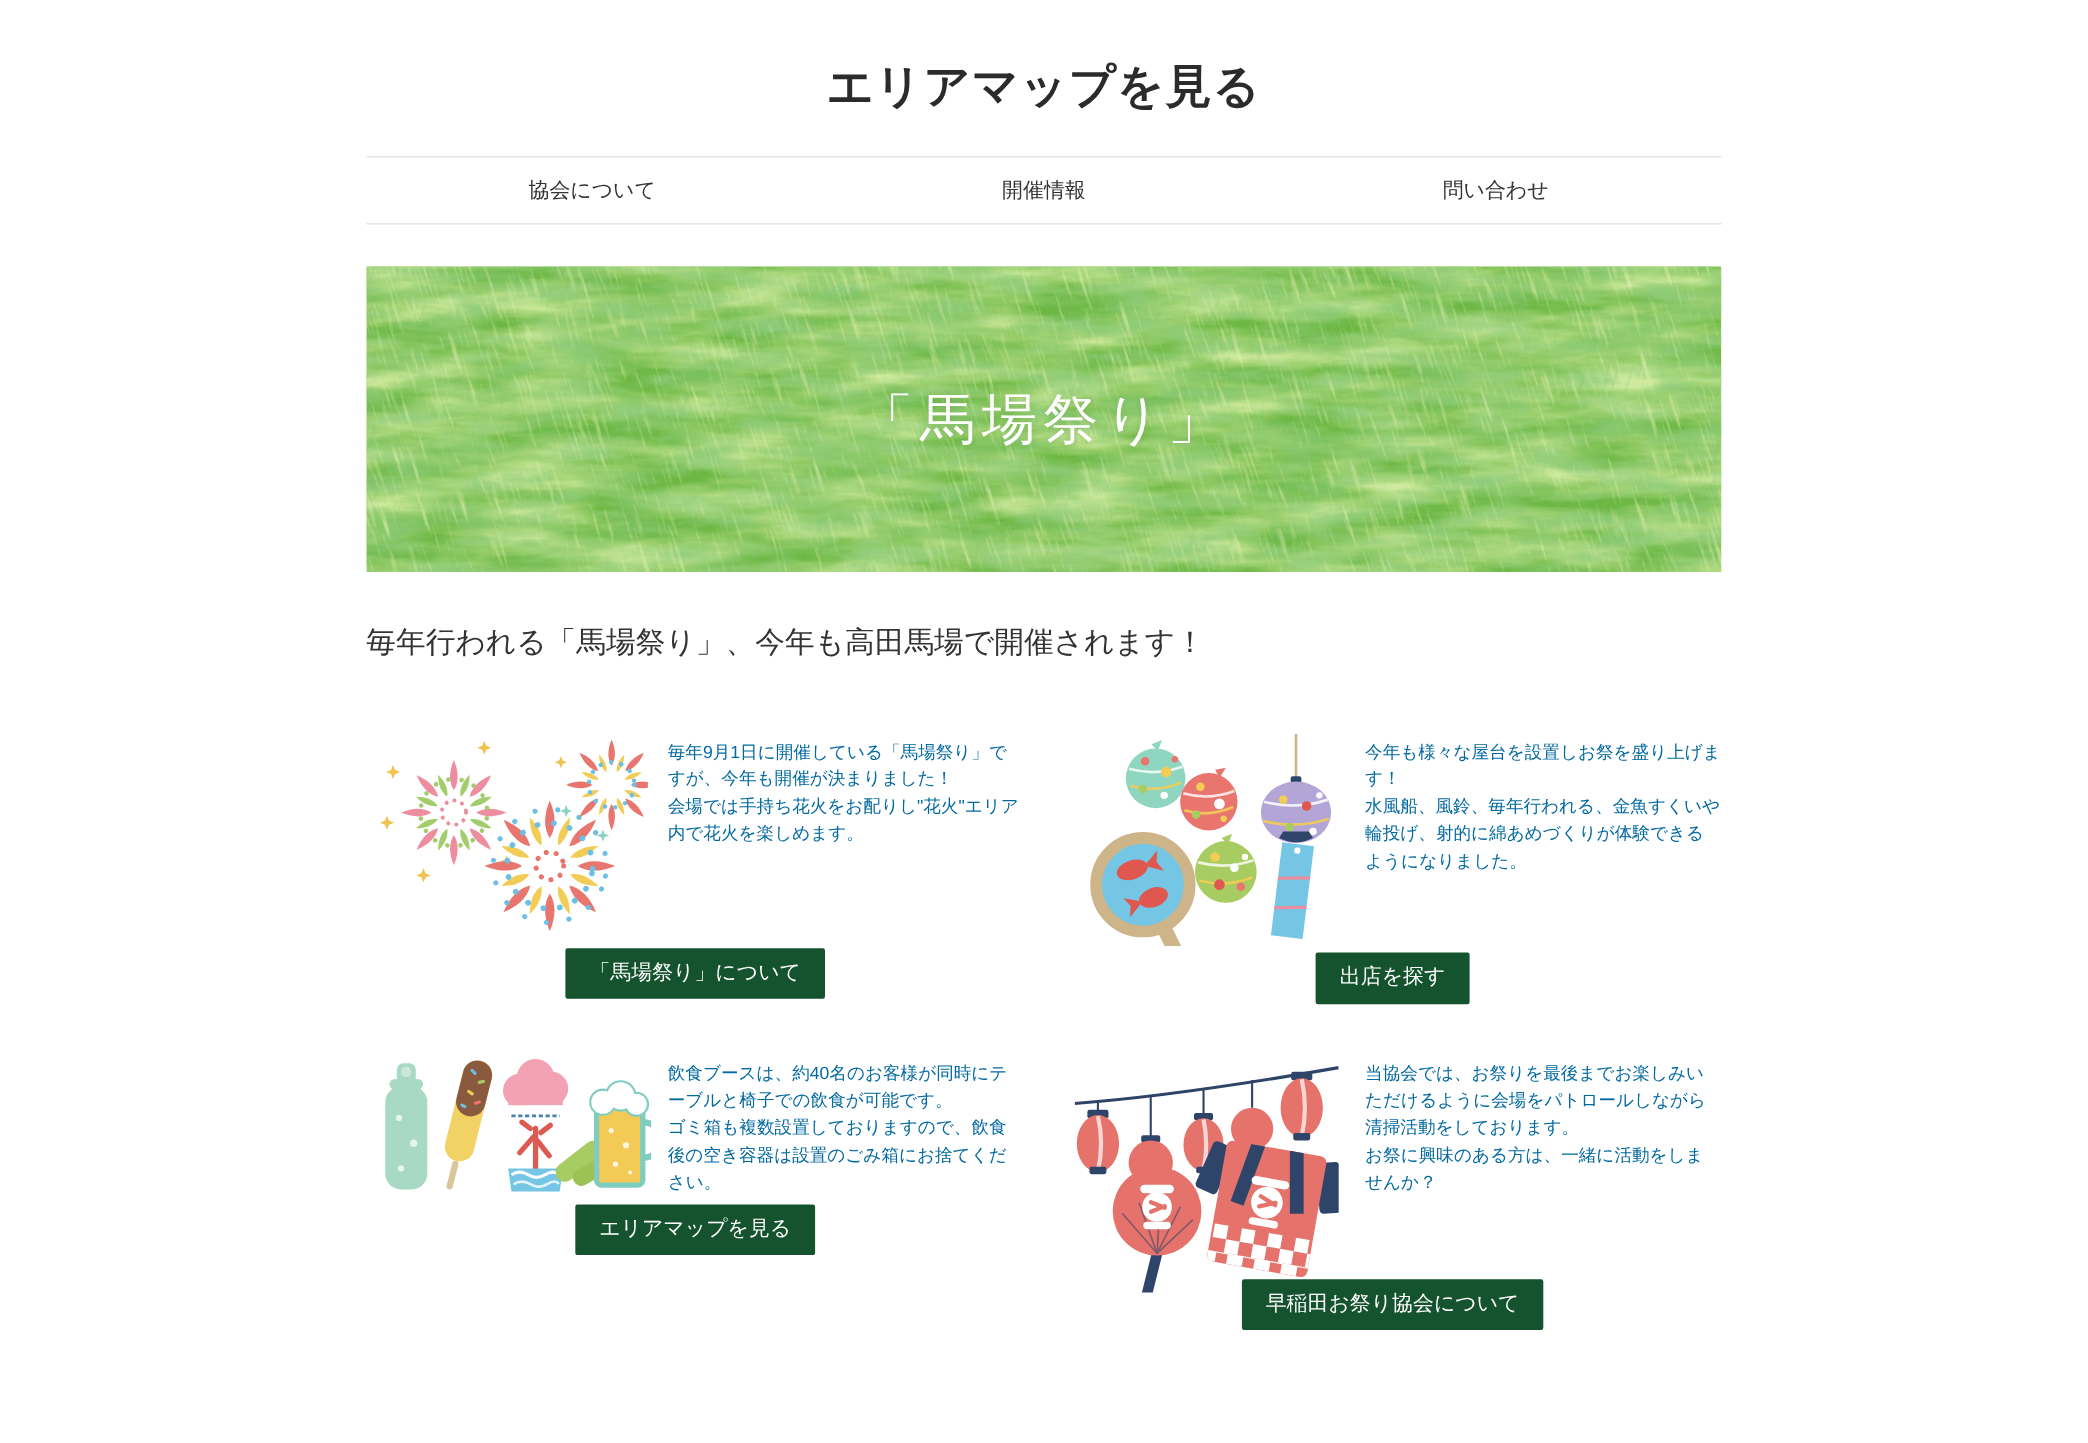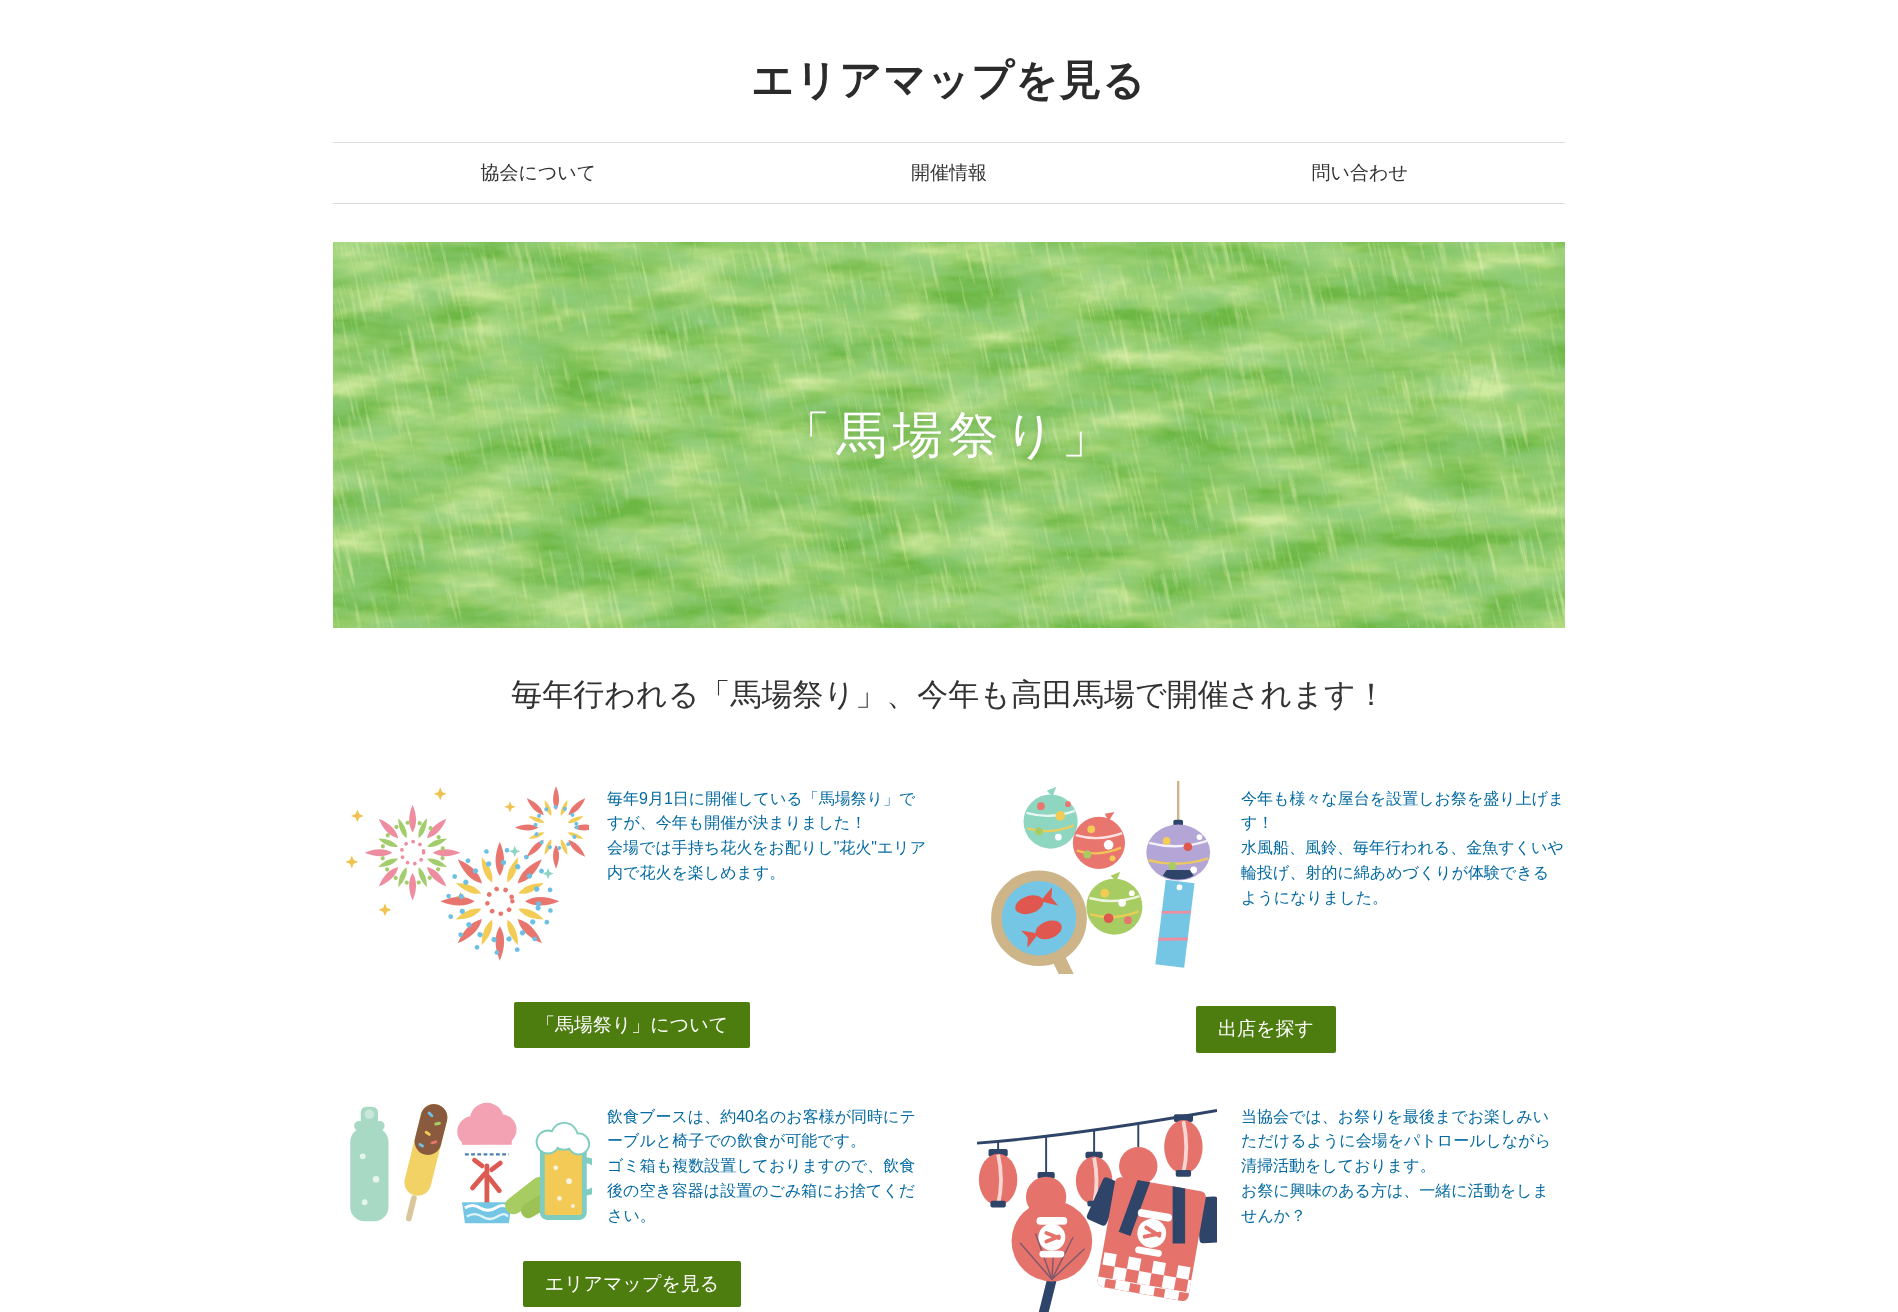--- a/index.html
+++ b/index.html
@@ -16,45 +16,45 @@
     margin:0;font-family:"Liberation Serif","DejaVu Serif",serif;
     font-size:42px;font-weight:600;line-height:52px;color:#2b2b2b;letter-spacing:1px;
   }
   
   .main-nav{margin-top:36px;border-top:1px solid #dcdcdc;border-bottom:1px solid #dcdcdc;}
   .main-nav ul{display:flex;list-style:none;margin:0;padding:0;}
   .main-nav li{
     flex:1;text-align:center;padding:17px 0;font-size:19px;color:#333;cursor:pointer;
   }
   
-  .hero{position:relative;margin-top:38px;height:386px;overflow:hidden;}
+  .hero{position:relative;margin-top:38px;height:278px;overflow:hidden;}
   .hero .grass{position:absolute;left:0;top:0;width:100%;height:100%;display:block;}
   .hero-title{
     position:absolute;inset:0;display:flex;align-items:center;justify-content:center;
     color:#fff;font-family:"Liberation Serif","DejaVu Serif",serif;
     font-size:50px;letter-spacing:6px;text-shadow:0 0 6px rgba(60,120,40,.25);
   }
   
-  .lead{margin:44px 0 0;text-align:center;font-size:31px;line-height:1.5;color:#333;}
+  .lead{margin:44px 0 0;font-size:27px;line-height:1.5;color:#333;}
   
   .grid{
     margin-top:62px;display:grid;grid-template-columns:1fr 1fr;
     column-gap:36px;row-gap:46px;
   }
   .cell{display:flex;flex-direction:column;}
   .cell-body{display:flex;gap:14px;align-items:flex-start;}
   .illus{flex:0 0 260px;display:flex;justify-content:center;align-items:flex-start;}
   .illus svg{display:block;}
   .illus-overlap svg{margin-bottom:-18px;}
   .cell-text{
     margin:6px 0 0;font-size:16px;line-height:1.55;white-space:pre-line;flex:1;color:#0369a1;
   }
   .btn{
-    align-self:center;margin-top:32px;border:none;border-radius:2px;cursor:pointer;
-    background:#4d7c0f;color:#fff;font-size:19px;line-height:1.3;
+    align-self:center;margin-top:6px;border:none;border-radius:2px;cursor:pointer;
+    background:#14532d;color:#fff;font-size:19px;line-height:1.3;
     padding:11px 22px;font-family:inherit;
   }
 </style>
 </head>
 <body>
 
 <div class="container">
 
   <header class="site-header">
     <h1 class="site-title">エリアマップを見る</h1>

